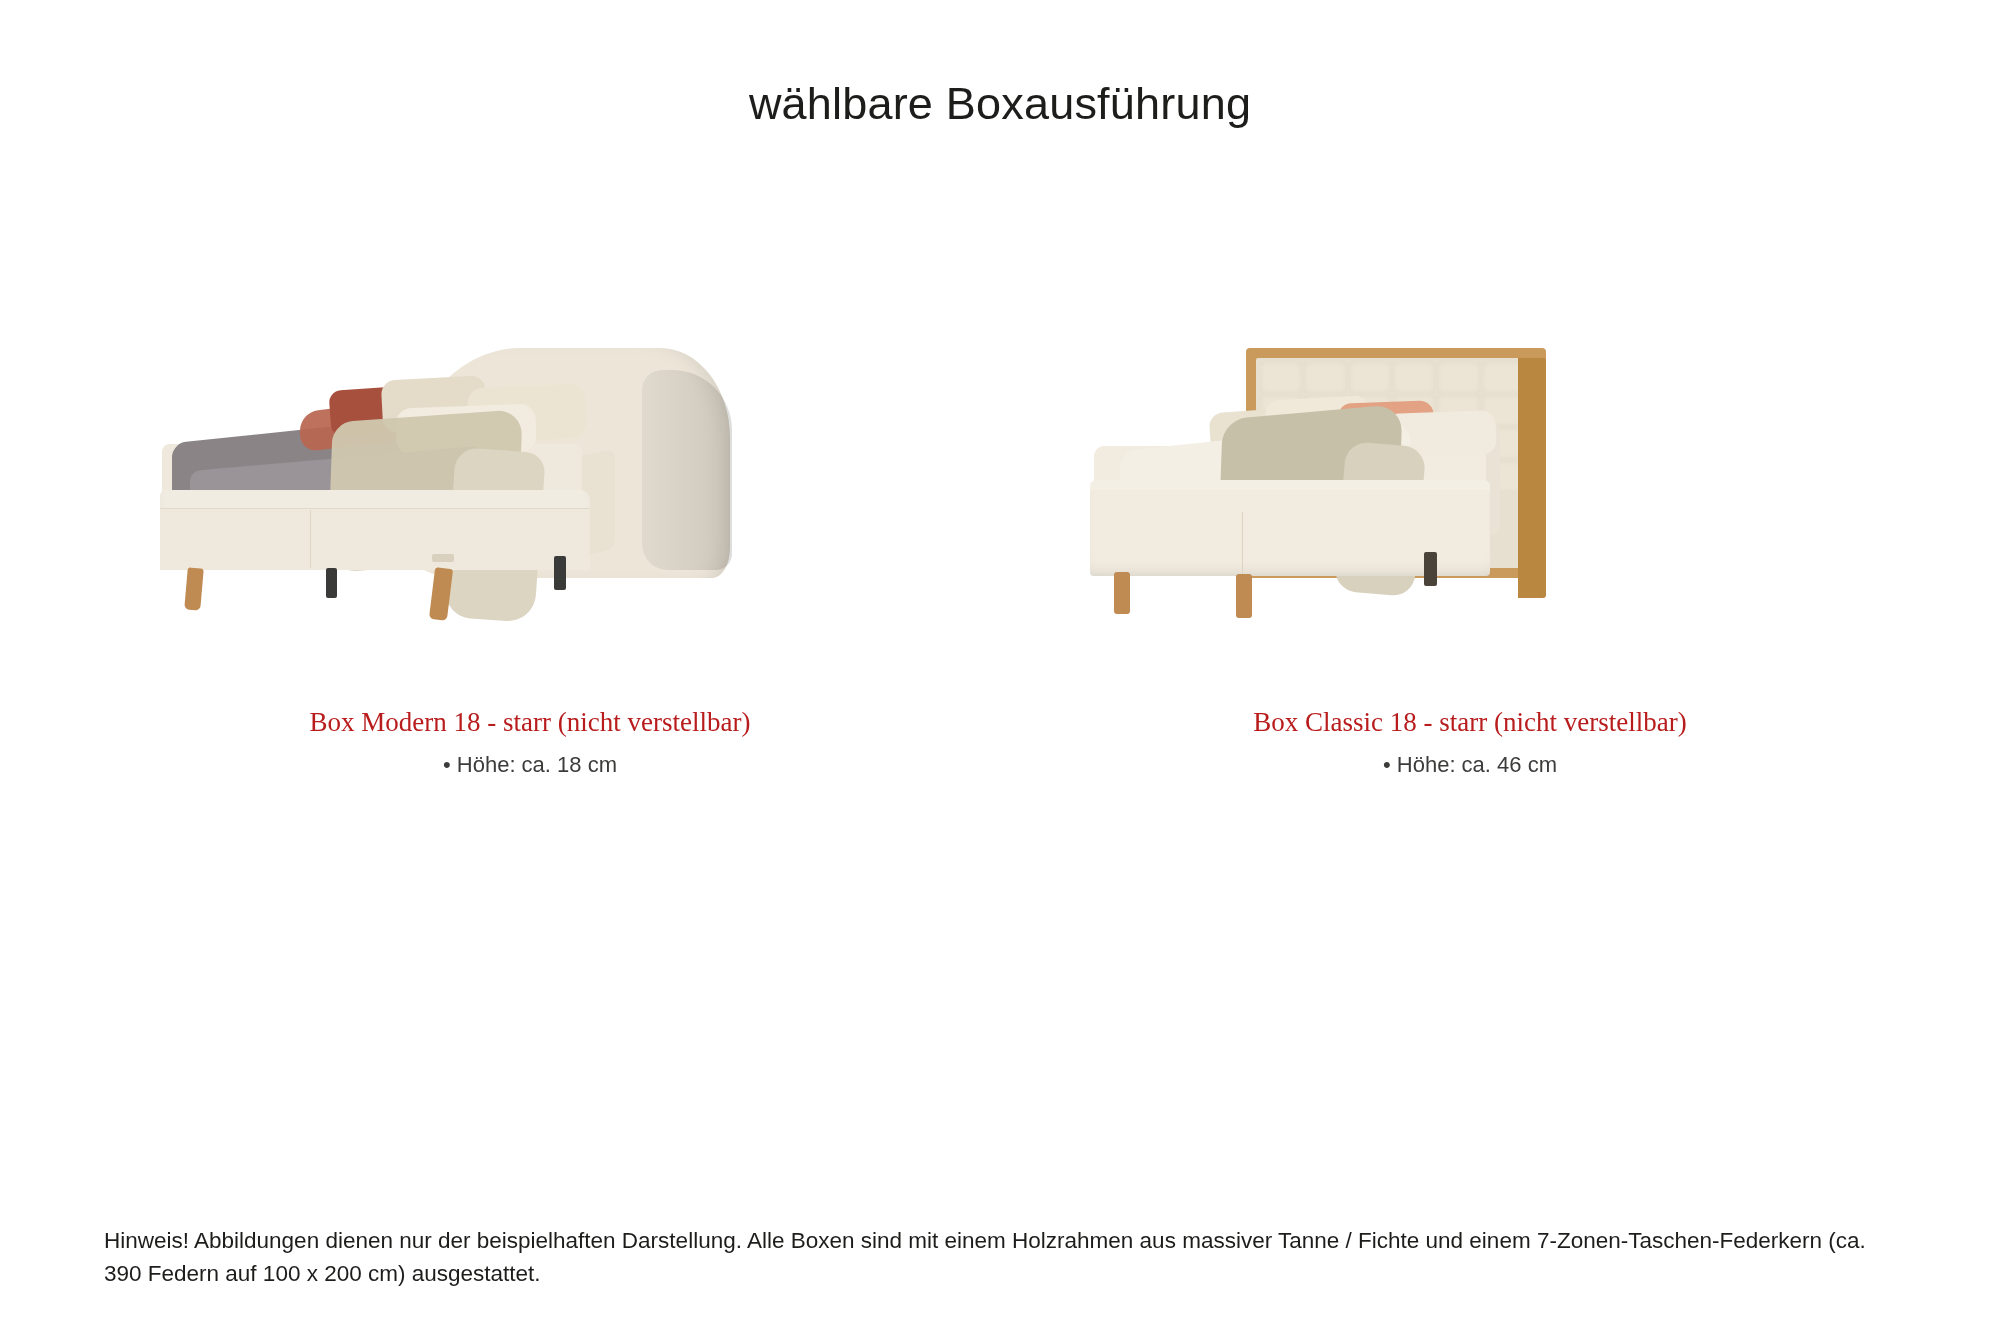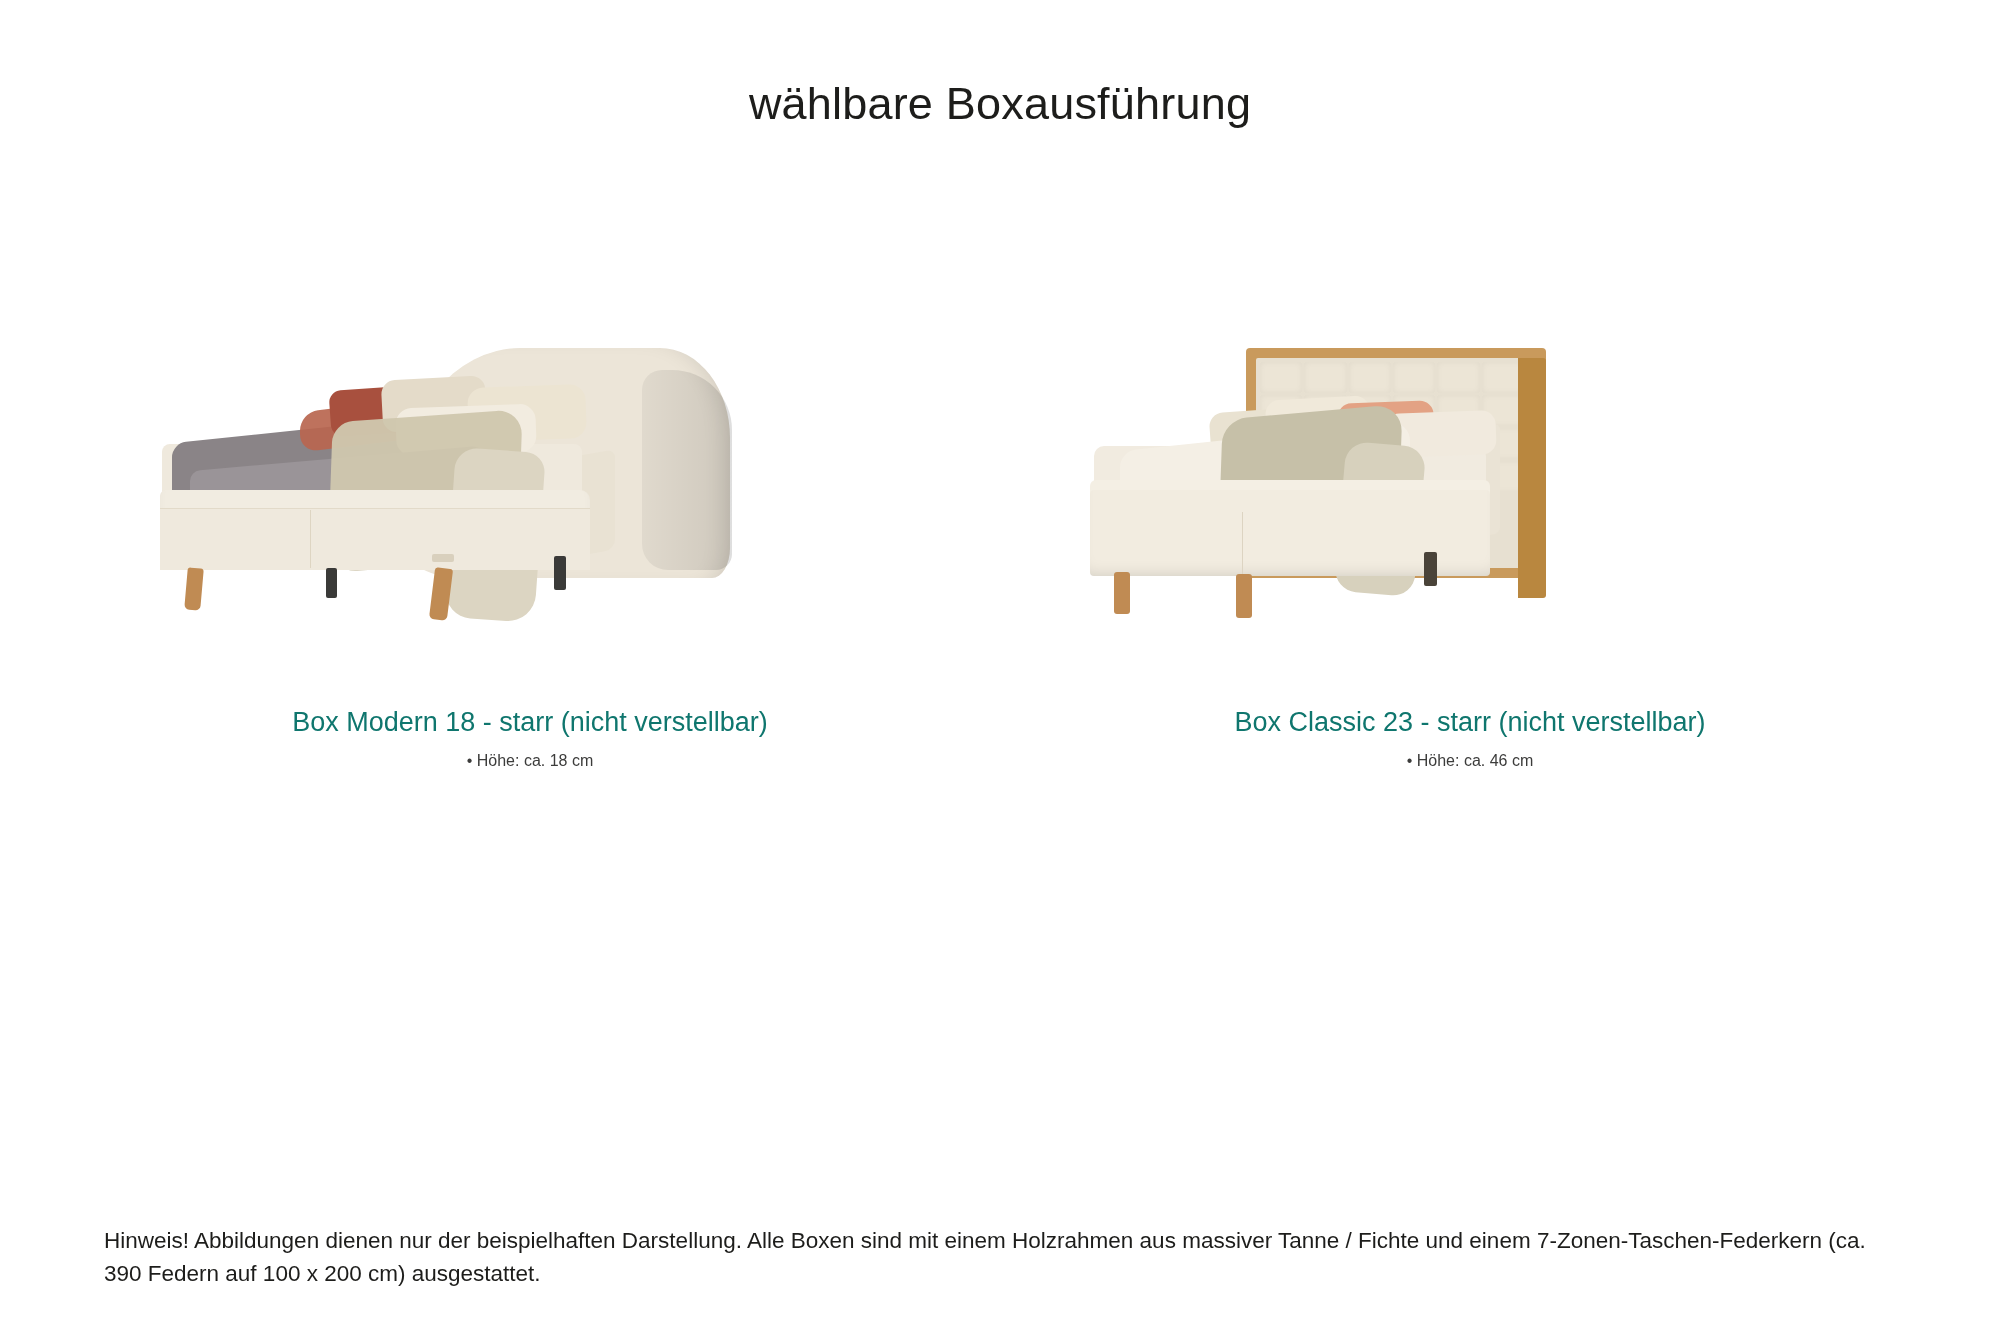--- a/index.html
+++ b/index.html
@@ -54,28 +54,29 @@
   .option-figure {
     width: 760px;
     height: 330px;
     position: relative;
     margin-bottom: 36px;
   }
 
   .option-caption {
     font-size: 27px;
     font-weight: 400;
-    color: #0f766e;
+    color: #b91c1c;
     text-align: center;
     line-height: 1.25;
+    font-family: Liberation Serif, serif;
   }
 
   .option-spec {
     margin-top: 12px;
-    font-size: 16px;
+    font-size: 22px;
     color: #3c3c3b;
     text-align: center;
   }
 
   .footnote {
     position: absolute;
     left: 104px;
     top: 1196px;
     width: 1800px;
     font-size: 22.5px;
@@ -349,21 +350,21 @@
           <div class="c-throw"></div>
           <div class="c-throw2"></div>
           <div class="c-box-top"></div>
           <div class="c-box"></div>
           <div class="c-box-seam"></div>
           <div class="c-leg-a"></div>
           <div class="c-leg-b"></div>
           <div class="c-leg-c"></div>
         </div>
       </div>
-      <div class="option-caption">Box Classic 23 - starr (nicht verstellbar)</div>
+      <div class="option-caption">Box Classic 18 - starr (nicht verstellbar)</div>
       <div class="option-spec">• Höhe: ca. 46 cm</div>
     </div>
 
   </div>
 
   <p class="footnote">Hinweis! Abbildungen dienen nur der beispielhaften Darstellung. Alle Boxen sind mit einem Holzrahmen aus massiver Tanne / Fichte und einem 7-Zonen-Taschen-Federkern (ca. 390 Federn auf 100 x 200 cm) ausgestattet.</p>
 
 </div>
 
 </body></html>

